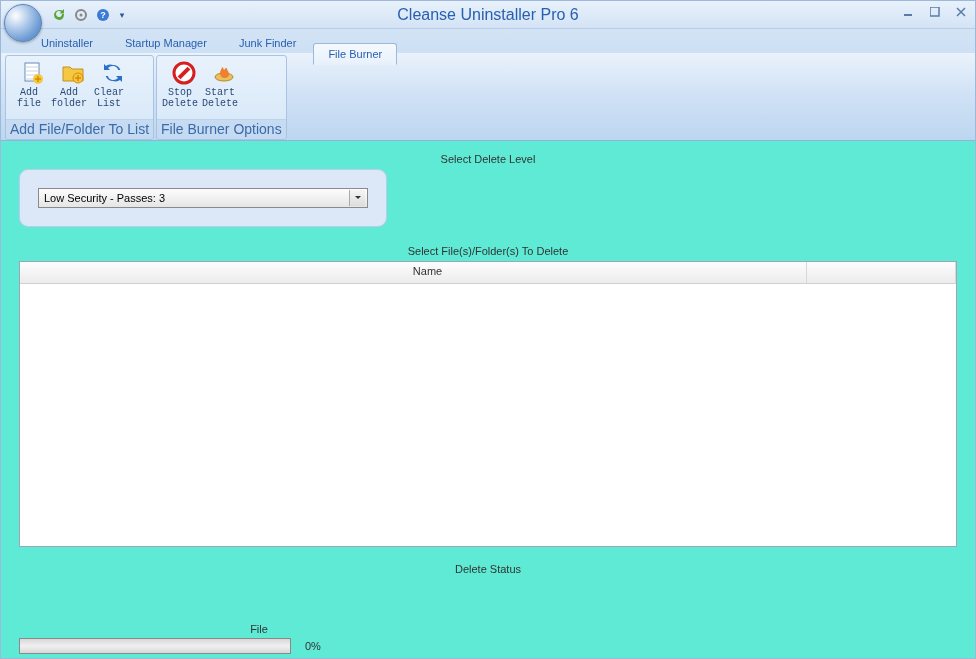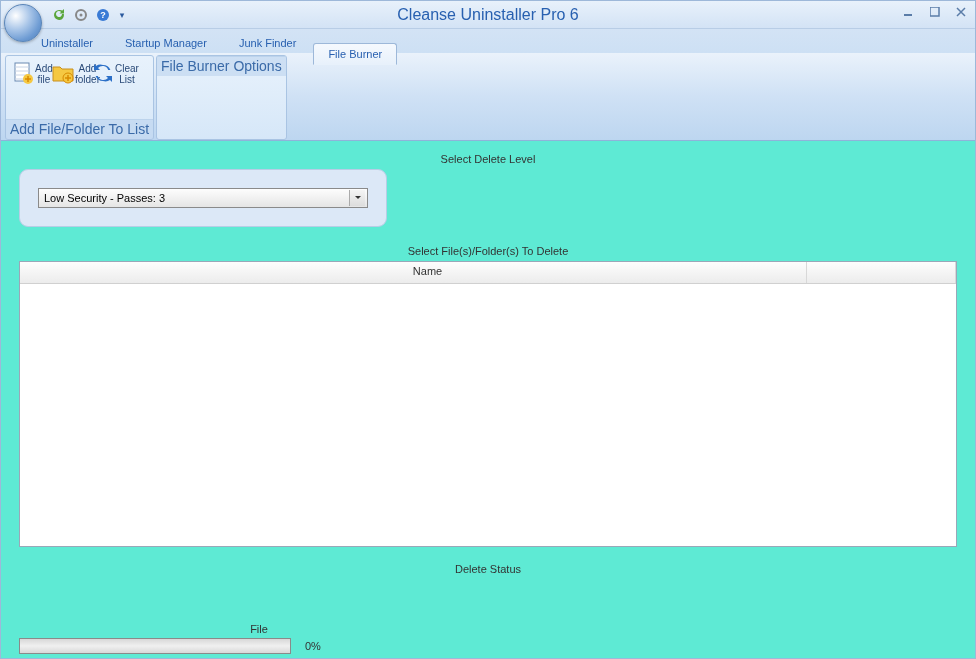--- a/index.html
+++ b/index.html
@@ -20,21 +20,21 @@
 
 .tabstrip { height: 24px; display: flex; align-items: flex-end; padding-left: 25px; background: linear-gradient(#d3e3f5, #cde0f4); }
 .tab { padding: 4px 14px 4px 14px; color: #2860b0; cursor: pointer; font-size: 11px; border: 1px solid transparent; border-bottom: none; margin-right: 2px; }
 .tab.active { background: linear-gradient(#f5f9fe, #e8f1fb); border: 1px solid #9db8d9; border-bottom: 1px solid #e8f1fb; border-radius: 3px 3px 0 0; position: relative; top: 12px; }
 
 
 .ribbon { height: 88px; background: linear-gradient(#eaf2fb, #cfe1f5 50%, #bdd6f0); border-bottom: 1px solid #8fb3da; display: flex; padding: 2px 4px 0 4px; gap: 2px; }
 .ribbon-group { border: 1px solid #a9c4e3; border-radius: 3px; background: linear-gradient(#e8f2fc, #d6e7f8); display: flex; flex-direction: column; }
 .ribbon-group-body { flex: 1; display: flex; align-items: flex-start; padding: 2px 4px; gap: 2px; }
 .ribbon-group-label { text-align: center; font-size: 14px; color: #3a6aa8; padding: 1px 4px 2px 4px; background: rgba(180,205,235,.5); border-top: 1px solid #bcd3ec; }
-.ribbon-btn { width: 38px; display: flex; align-items: center; padding: 2px 1px; cursor: pointer; border-radius: 2px; }
+.ribbon-btn { width: 38px; display: flex; flex-direction: column; align-items: flex-end; padding: 2px 1px; cursor: pointer; border-radius: 2px; font-family: Liberation Mono, monospace; }
 .ribbon-icon { width: 28px; height: 26px; display: flex; align-items: center; justify-content: center; margin-bottom: 1px; }
 .ribbon-btn-label { font-size: 10px; color: #2a4a78; text-align: center; line-height: 11px; }
 
 
 .content { flex: 1; background: #5eead4; padding: 12px 18px; overflow: auto; text-align: center; }
 .section-label { font-size: 11px; color: #333; margin-bottom: 4px; }
 .combo-wrap { border: 1px solid #b8cde6; padding: 18px; background: #dce8f7; width: 368px; margin-bottom: 18px; border-radius: 9px; }
 .combo { width: 330px; height: 20px; border: 1px solid #8a8a8a; background: linear-gradient(#fdfdfd,#e5e5e5); display: flex; align-items: center; justify-content: space-between; padding: 0 2px 0 5px; cursor: pointer; font-size: 11px; }
 .combo-arrow { width: 16px; height: 16px; border-left: 1px solid #aaa; display:flex; align-items:center; justify-content:center; background: linear-gradient(#f5f5f5,#ddd); }
 
@@ -138,20 +138,40 @@
                 <path d="M12 4a8 8 0 0 1 7.4 5h-2.2A6 6 0 0 0 7 7l2 2H3V3l2 2a8 8 0 0 1 7-1zM12 20a8 8 0 0 1-7.4-5h2.2A6 6 0 0 0 17 17l-2-2h6v6l-2-2a8 8 0 0 1-7 1z" fill="#2b6fc7"></path>
               </svg>
           </div>
           <div class="ribbon-btn-label"><span>Clear List</span></div>
         </div>
       </div>
       <div class="ribbon-group-label">Add File/Folder To List</div>
     </div>
 
     <div class="ribbon-group">
+      <div class="ribbon-group-body">
+        <div class="ribbon-btn">
+          <div class="ribbon-icon">
+            <svg width="24" height="24" viewBox="0 0 24 24">
+                <circle cx="12" cy="12" r="10" fill="#fff" stroke="#d62020" stroke-width="3"></circle>
+                <rect x="5" y="10" width="14" height="4" fill="#d62020" transform="rotate(-45 12 12)"></rect>
+              </svg>
+          </div>
+          <div class="ribbon-btn-label"><span>Stop Delete</span></div>
+        </div>
+        <div class="ribbon-btn">
+          <div class="ribbon-icon">
+            <svg width="24" height="24" viewBox="0 0 24 24">
+                <ellipse cx="12" cy="16" rx="9" ry="4" fill="#e8c060" stroke="#b88820"></ellipse>
+                <path d="M8 12c0-3 2-4 2-6 2 1 2 3 2 3s1-2 3-2c0 3 2 3 2 6s-2 4-4.5 4S8 15 8 12z" fill="#f08030"></path>
+              </svg>
+          </div>
+          <div class="ribbon-btn-label"><span>Start Delete</span></div>
+        </div>
+      </div>
       <div class="ribbon-group-label">File Burner Options</div>
     </div>
   </div>
 
   <div class="content">
 
     <div class="section-label">Select Delete Level</div>
     <div class="combo-wrap">
       <div class="combo">
         <span>Low Security - Passes: 3</span>

